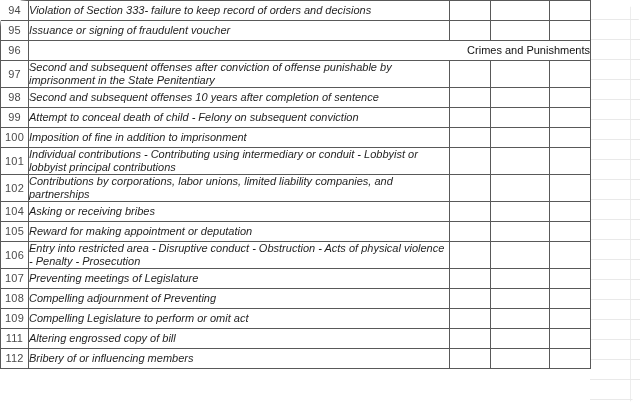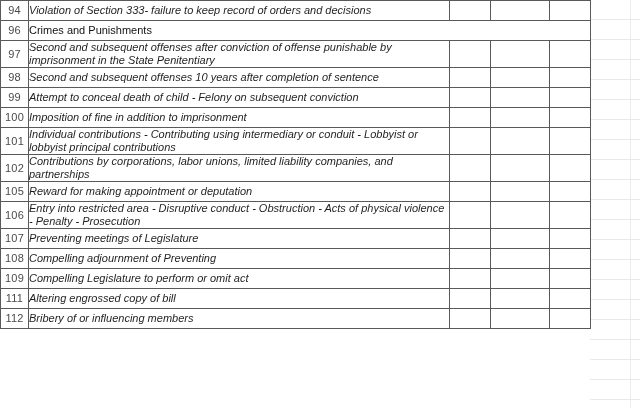--- a/index.html
+++ b/index.html
@@ -17,20 +17,21 @@
     -webkit-font-smoothing: antialiased;
   }
 
   
   #sheet {
     position: relative;
     width: 640px;
     height: 408px;
     background: #ffffff;
     overflow: hidden;
+    border-radius: 27px;
   }
 
   
   #bg-grid {
     position: absolute;
     left: 590px;
     top: 0;
     width: 50px;
     height: 408px;
     background-image:
@@ -91,21 +92,21 @@
     overflow: hidden;
     font-style: italic;
   }
 
   
   td.blank { background: #ffffff; }
 
   
   tr.section td.banner {
     background: #a6a6a6;
-    text-align: left;
+    text-align: right;
     font-size: 11px;
     color: #111111;
     border: 1px solid #595959;
     padding: 2px 4px;
   }
   tr.section td.rownum { background: #ffffff; }
 
   
   tr.tall { height: 30px; margin-left: 20px; }
   tr.xtall { height: 32px; }
@@ -128,20 +129,27 @@
     </colgroup>
     <tbody id="grid-body">
 
     <tr>
           <td class="rownum">94</td>
           <td class="desc">Violation of Section 333- failure to keep record of orders and decisions</td>
           <td class="blank"></td>
           <td class="blank"></td>
           <td class="blank"></td>
         </tr>
+        <tr>
+          <td class="rownum">95</td>
+          <td class="desc">Issuance or signing of fraudulent voucher</td>
+          <td class="blank"></td>
+          <td class="blank"></td>
+          <td class="blank"></td>
+        </tr>
         <tr class="section">
           <td class="rownum">96</td>
           <td class="banner" colspan="4">Crimes and Punishments</td>
         </tr>
         <tr class="tall">
           <td class="rownum">97</td>
           <td class="desc">Second and subsequent offenses after conviction of offense punishable by imprisonment in the State Penitentiary</td>
           <td class="blank"></td>
           <td class="blank"></td>
           <td class="blank"></td>
@@ -175,20 +183,27 @@
           <td class="blank"></td>
         </tr>
         <tr>
           <td class="rownum">102</td>
           <td class="desc">Contributions by corporations, labor unions, limited liability companies, and partnerships</td>
           <td class="blank"></td>
           <td class="blank"></td>
           <td class="blank"></td>
         </tr>
         <tr>
+          <td class="rownum">104</td>
+          <td class="desc">Asking or receiving bribes</td>
+          <td class="blank"></td>
+          <td class="blank"></td>
+          <td class="blank"></td>
+        </tr>
+        <tr>
           <td class="rownum">105</td>
           <td class="desc">Reward for making appointment or deputation</td>
           <td class="blank"></td>
           <td class="blank"></td>
           <td class="blank"></td>
         </tr>
         <tr>
           <td class="rownum">106</td>
           <td class="desc">Entry into restricted area - Disruptive conduct - Obstruction - Acts of physical violence - Penalty - Prosecution</td>
           <td class="blank"></td>

